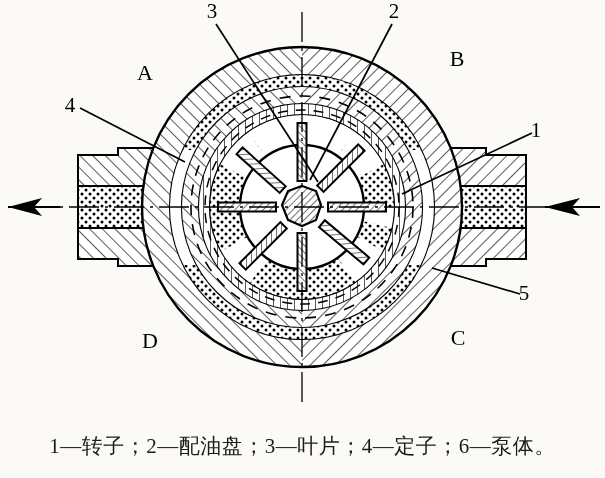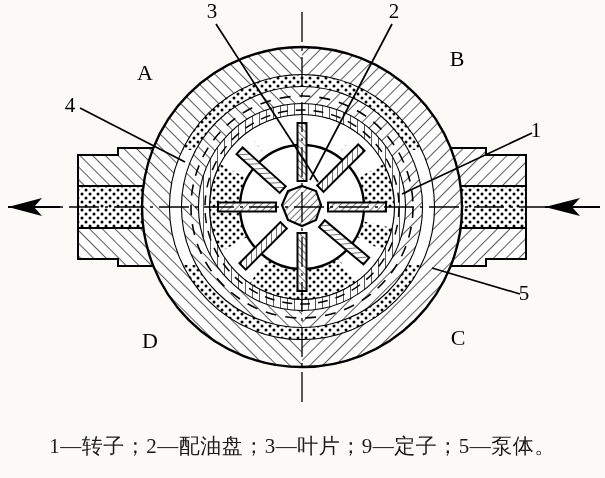--- a/index.html
+++ b/index.html
@@ -211,15 +211,15 @@
 
     <g id="regionlabels">
         <text x="145" y="80" class="lbl-big" text-anchor="middle">A</text>
         <text x="457" y="66" class="lbl-big" text-anchor="middle">B</text>
         <text x="150" y="348" class="lbl-big" text-anchor="middle">D</text>
         <text x="458" y="345" class="lbl-big" text-anchor="middle">C</text>
       </g>
 
   </svg>
 
-  <div class="caption">1—转子；2—配油盘；3—叶片；9—定子；5—泵体。</div>
+  <div class="caption">1—转子；2—配油盘；3—叶片；4—定子；6—泵体。</div>
 
 </div>
 
 </body></html>

